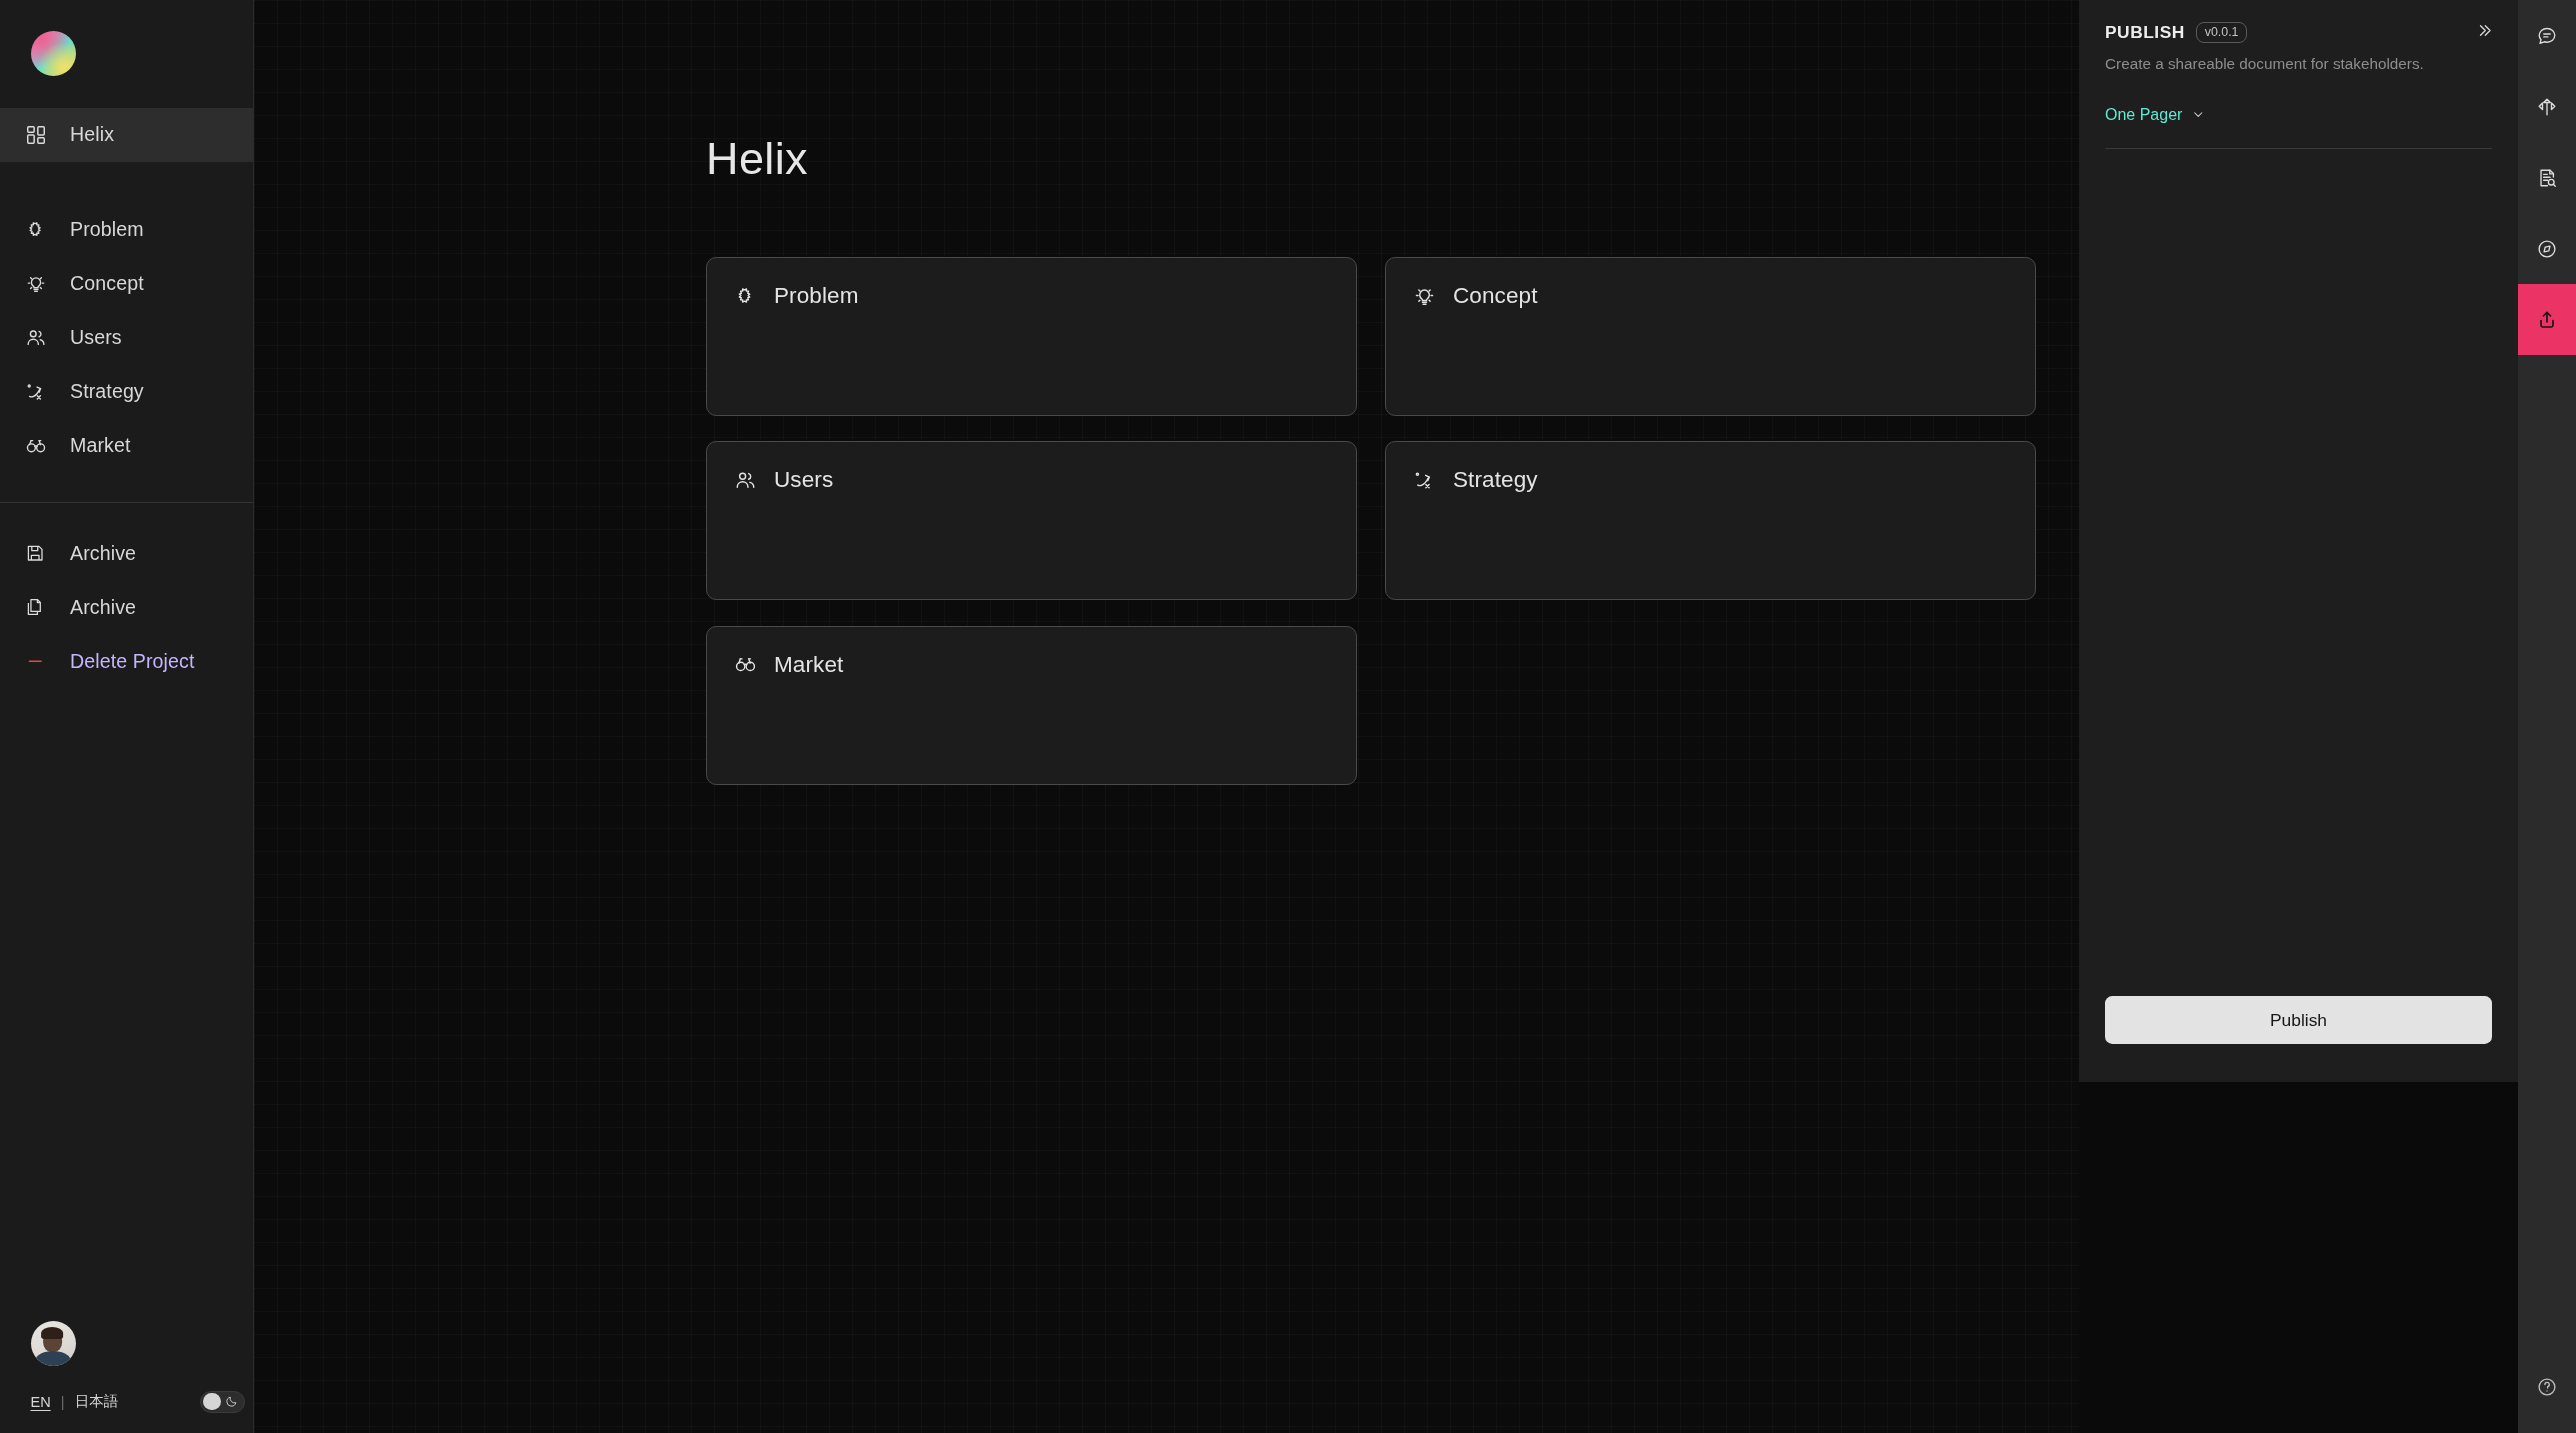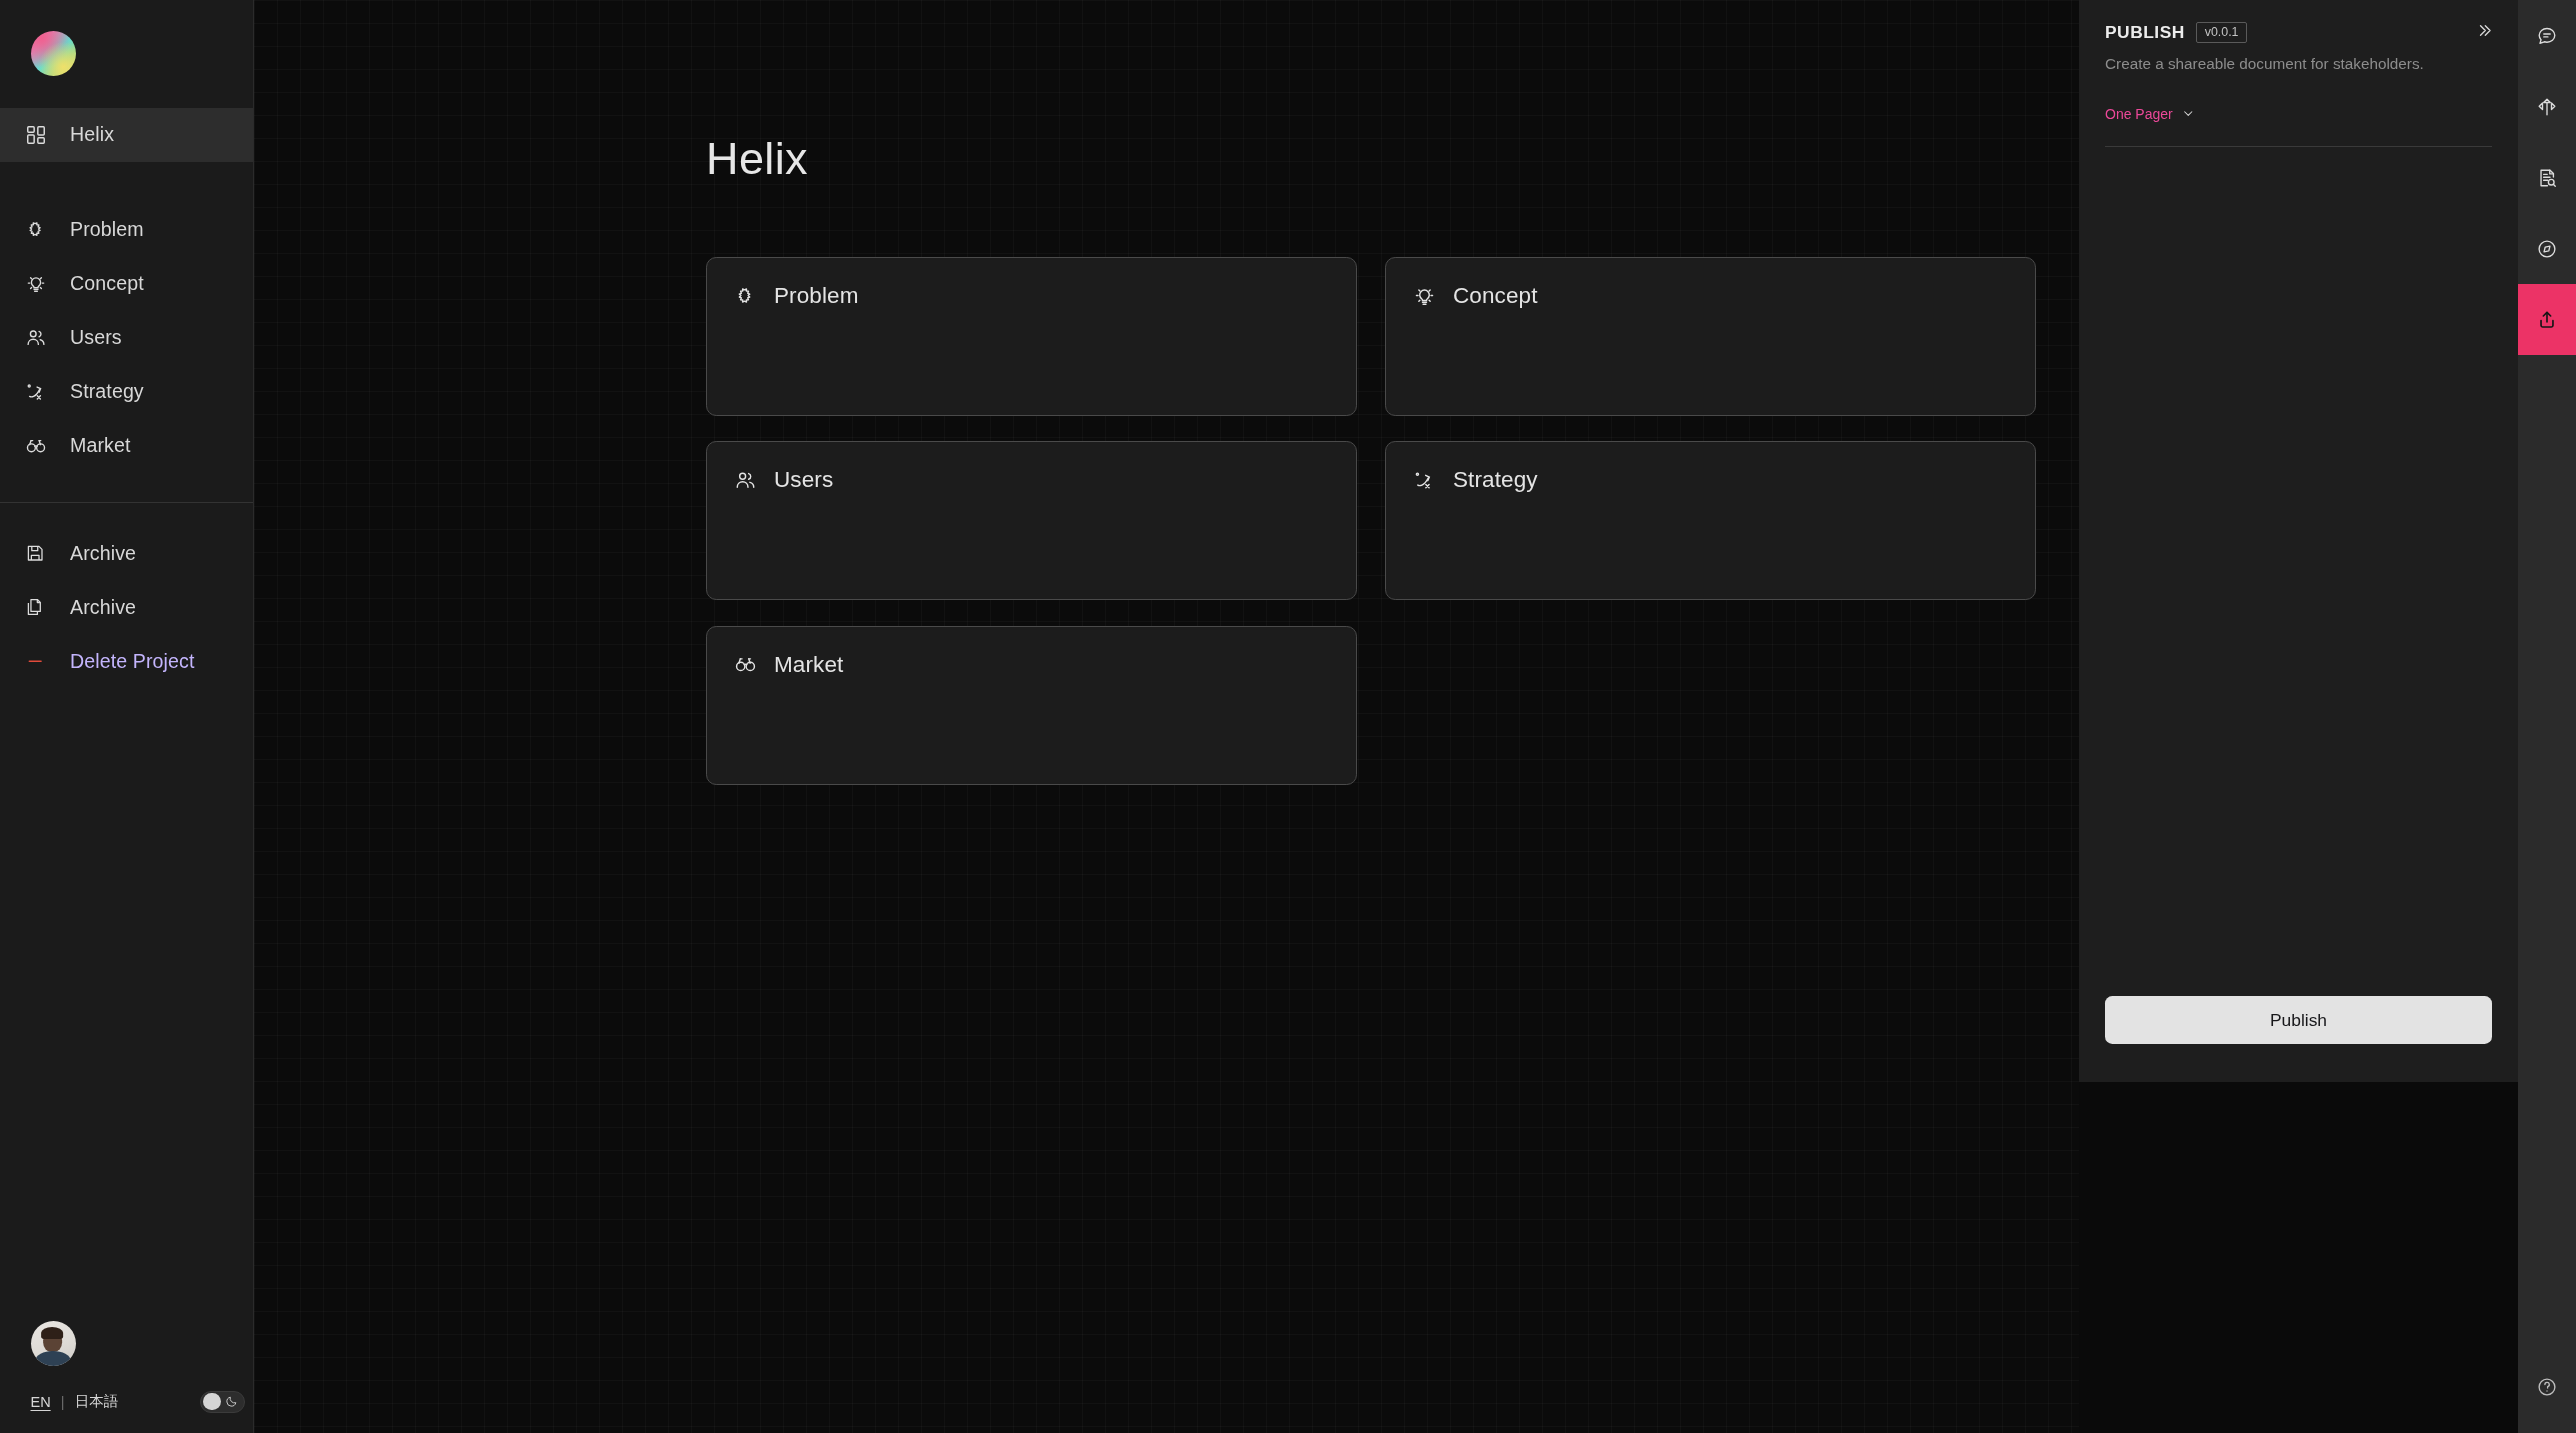--- a/index.html
+++ b/index.html
@@ -120,26 +120,26 @@
     background: #1e1e1e; position: relative;
     display: flex; flex-direction: column;
   }
   .rp-head { padding: 22px 26px 0 26px; position: relative; }
   .rp-title-row { display: flex; align-items: center; }
   .rp-title {
     font-size: 17.4px; font-weight: 700; color: #ededed; letter-spacing: 0.5px;
   }
   .rp-version {
     margin-left: 11.6px; font-size: 12.4px; color: #c3c3c3;
-    border: 0.7px solid #5a5a5a; border-radius: 2px; padding: 2.2px 7.3px 2.9px;
+    border: 0.7px solid #5a5a5a; border-radius: 8px; padding: 2.2px 7.3px 2.9px;
   }
   .rp-sub { margin-top: 11.6px; font-size: 15.3px; color: #8d8d8d; }
   .rp-select {
     margin-top: 33px; display: flex; align-items: center;
-    font-size: 14px; color: #ec4899; cursor: pointer; width: max-content;
+    font-size: 16px; color: #5eead4; cursor: pointer; width: max-content;
   }
   .rp-select .chev { margin-left: 8.7px; display: flex; }
   .rp-collapse {
     position: absolute; right: 19px; top: 16px;
     width: 29px; height: 29px; display: flex; align-items: center;
     justify-content: center; cursor: pointer;
   }
   .rp-divider { height: 0.7px; background: #3a3a3a; margin-top: 24px; }
   .rp-body { flex: 1 1 auto; }
   .rp-foot { padding: 0 26px 38px 26px; }

